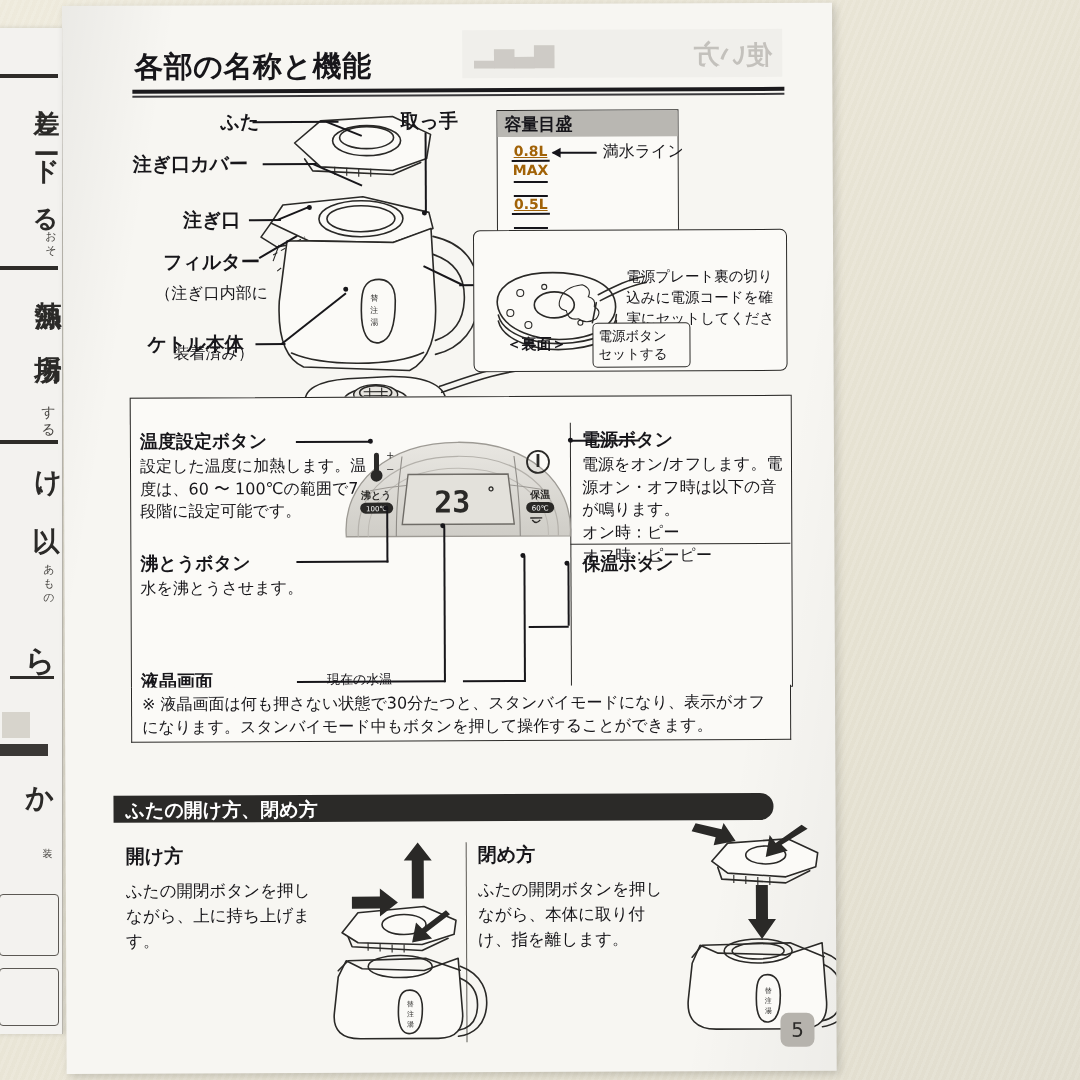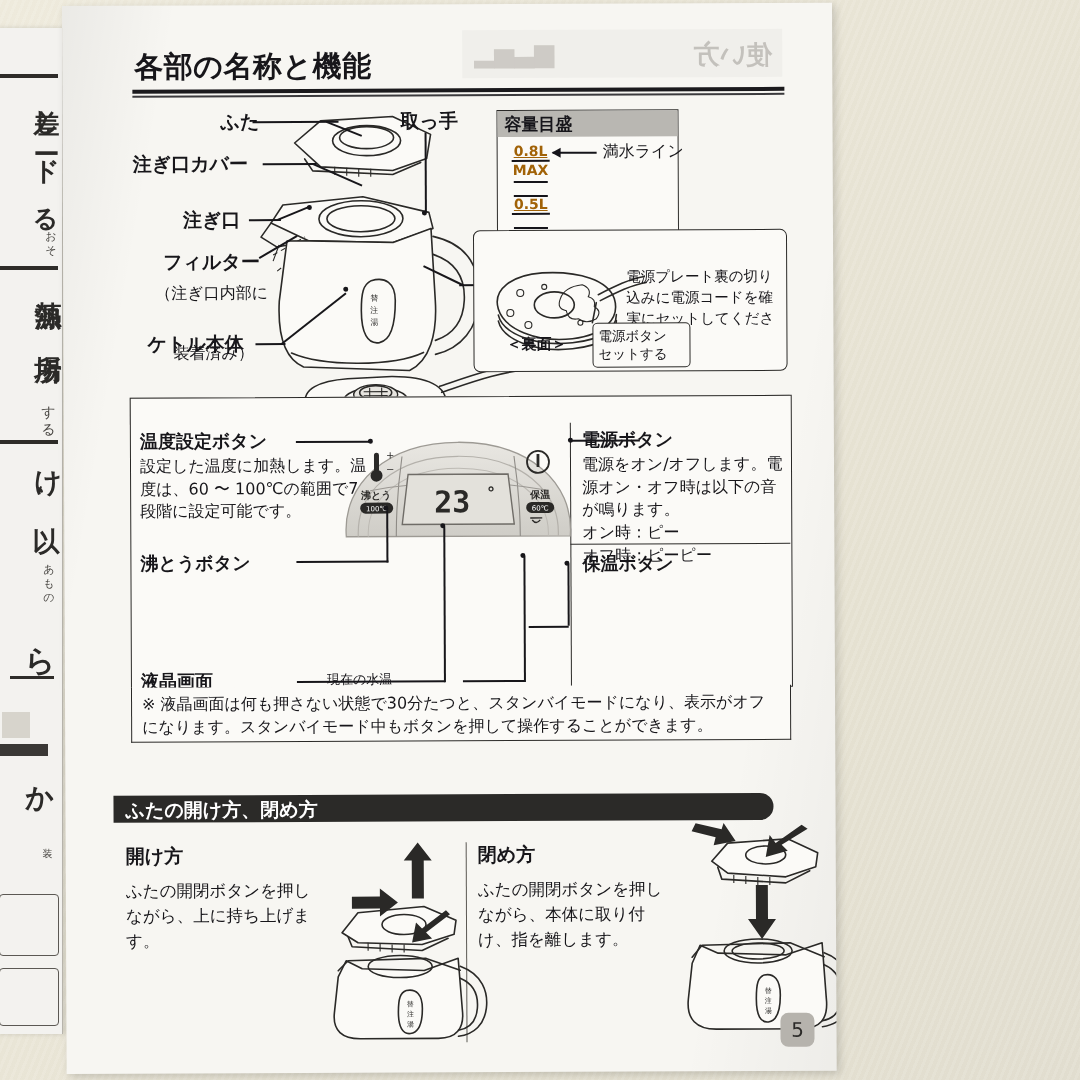--- a/index.html
+++ b/index.html
@@ -347,20 +347,21 @@
     <div class="ldr v" style="left:503px;top:560px;height:62px;"></div>
     <div class="ldr" style="left:464px;top:622px;width:40px;"></div>
     <div class="dot" style="left:500px;top:557px;"></div>
 
     <div class="blk" style="left:76px;top:424px;width:230px;">
       <div class="h">温度設定ボタン</div>
       <div class="t">設定した温度に加熱します。温度は、60 〜 100℃の範囲で7段階に設定可能です。</div>
     </div>
     <div class="blk" style="left:76px;top:546px;width:230px;">
       <div class="h">沸とうボタン</div>
+      <div class="t">水を沸とうさせます。</div>
     </div>
     <div class="blk" style="left:76px;top:664px;">
       <div class="h">液晶画面</div>
     </div>
     <div class="lab sub" style="left:262px;top:666px;font-size:13px;">現在の水温</div>
 
     <div class="blk" style="left:518px;top:424px;width:204px;">
       <div class="h">電源ボタン</div>
       <div class="t">電源をオン/オフします。電源オン・オフ時は以下の音が鳴ります。</div>
       <div class="t">オン時：ピー</div>

